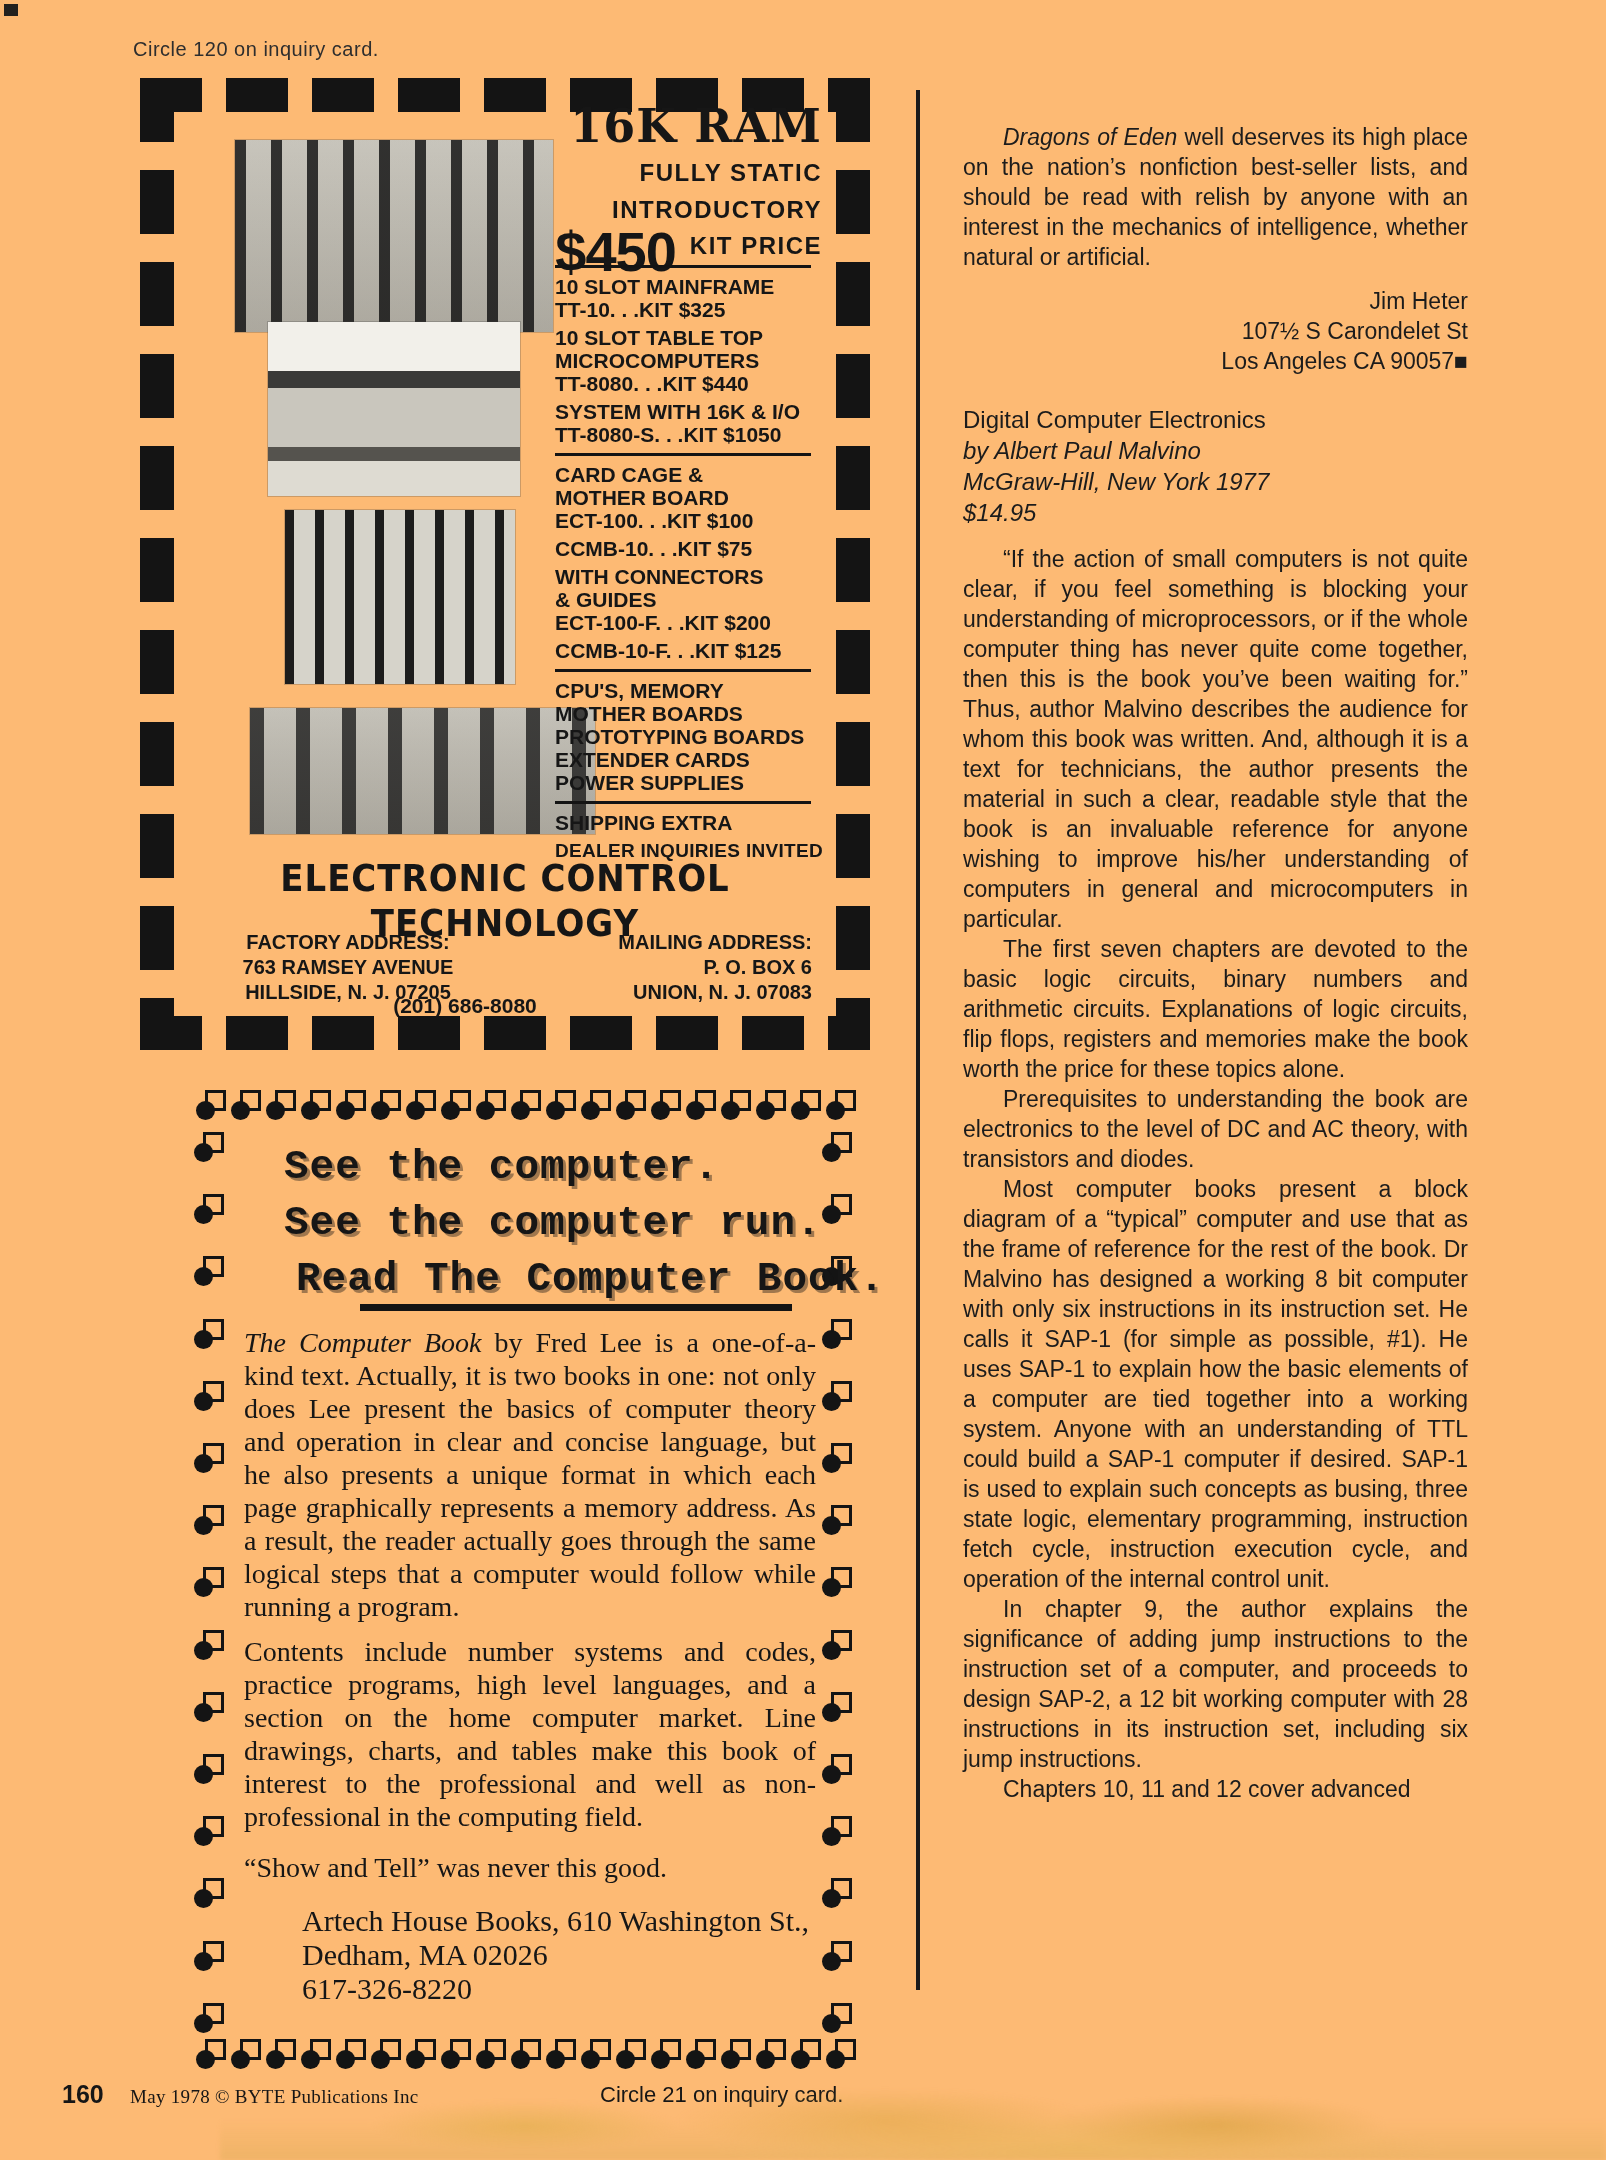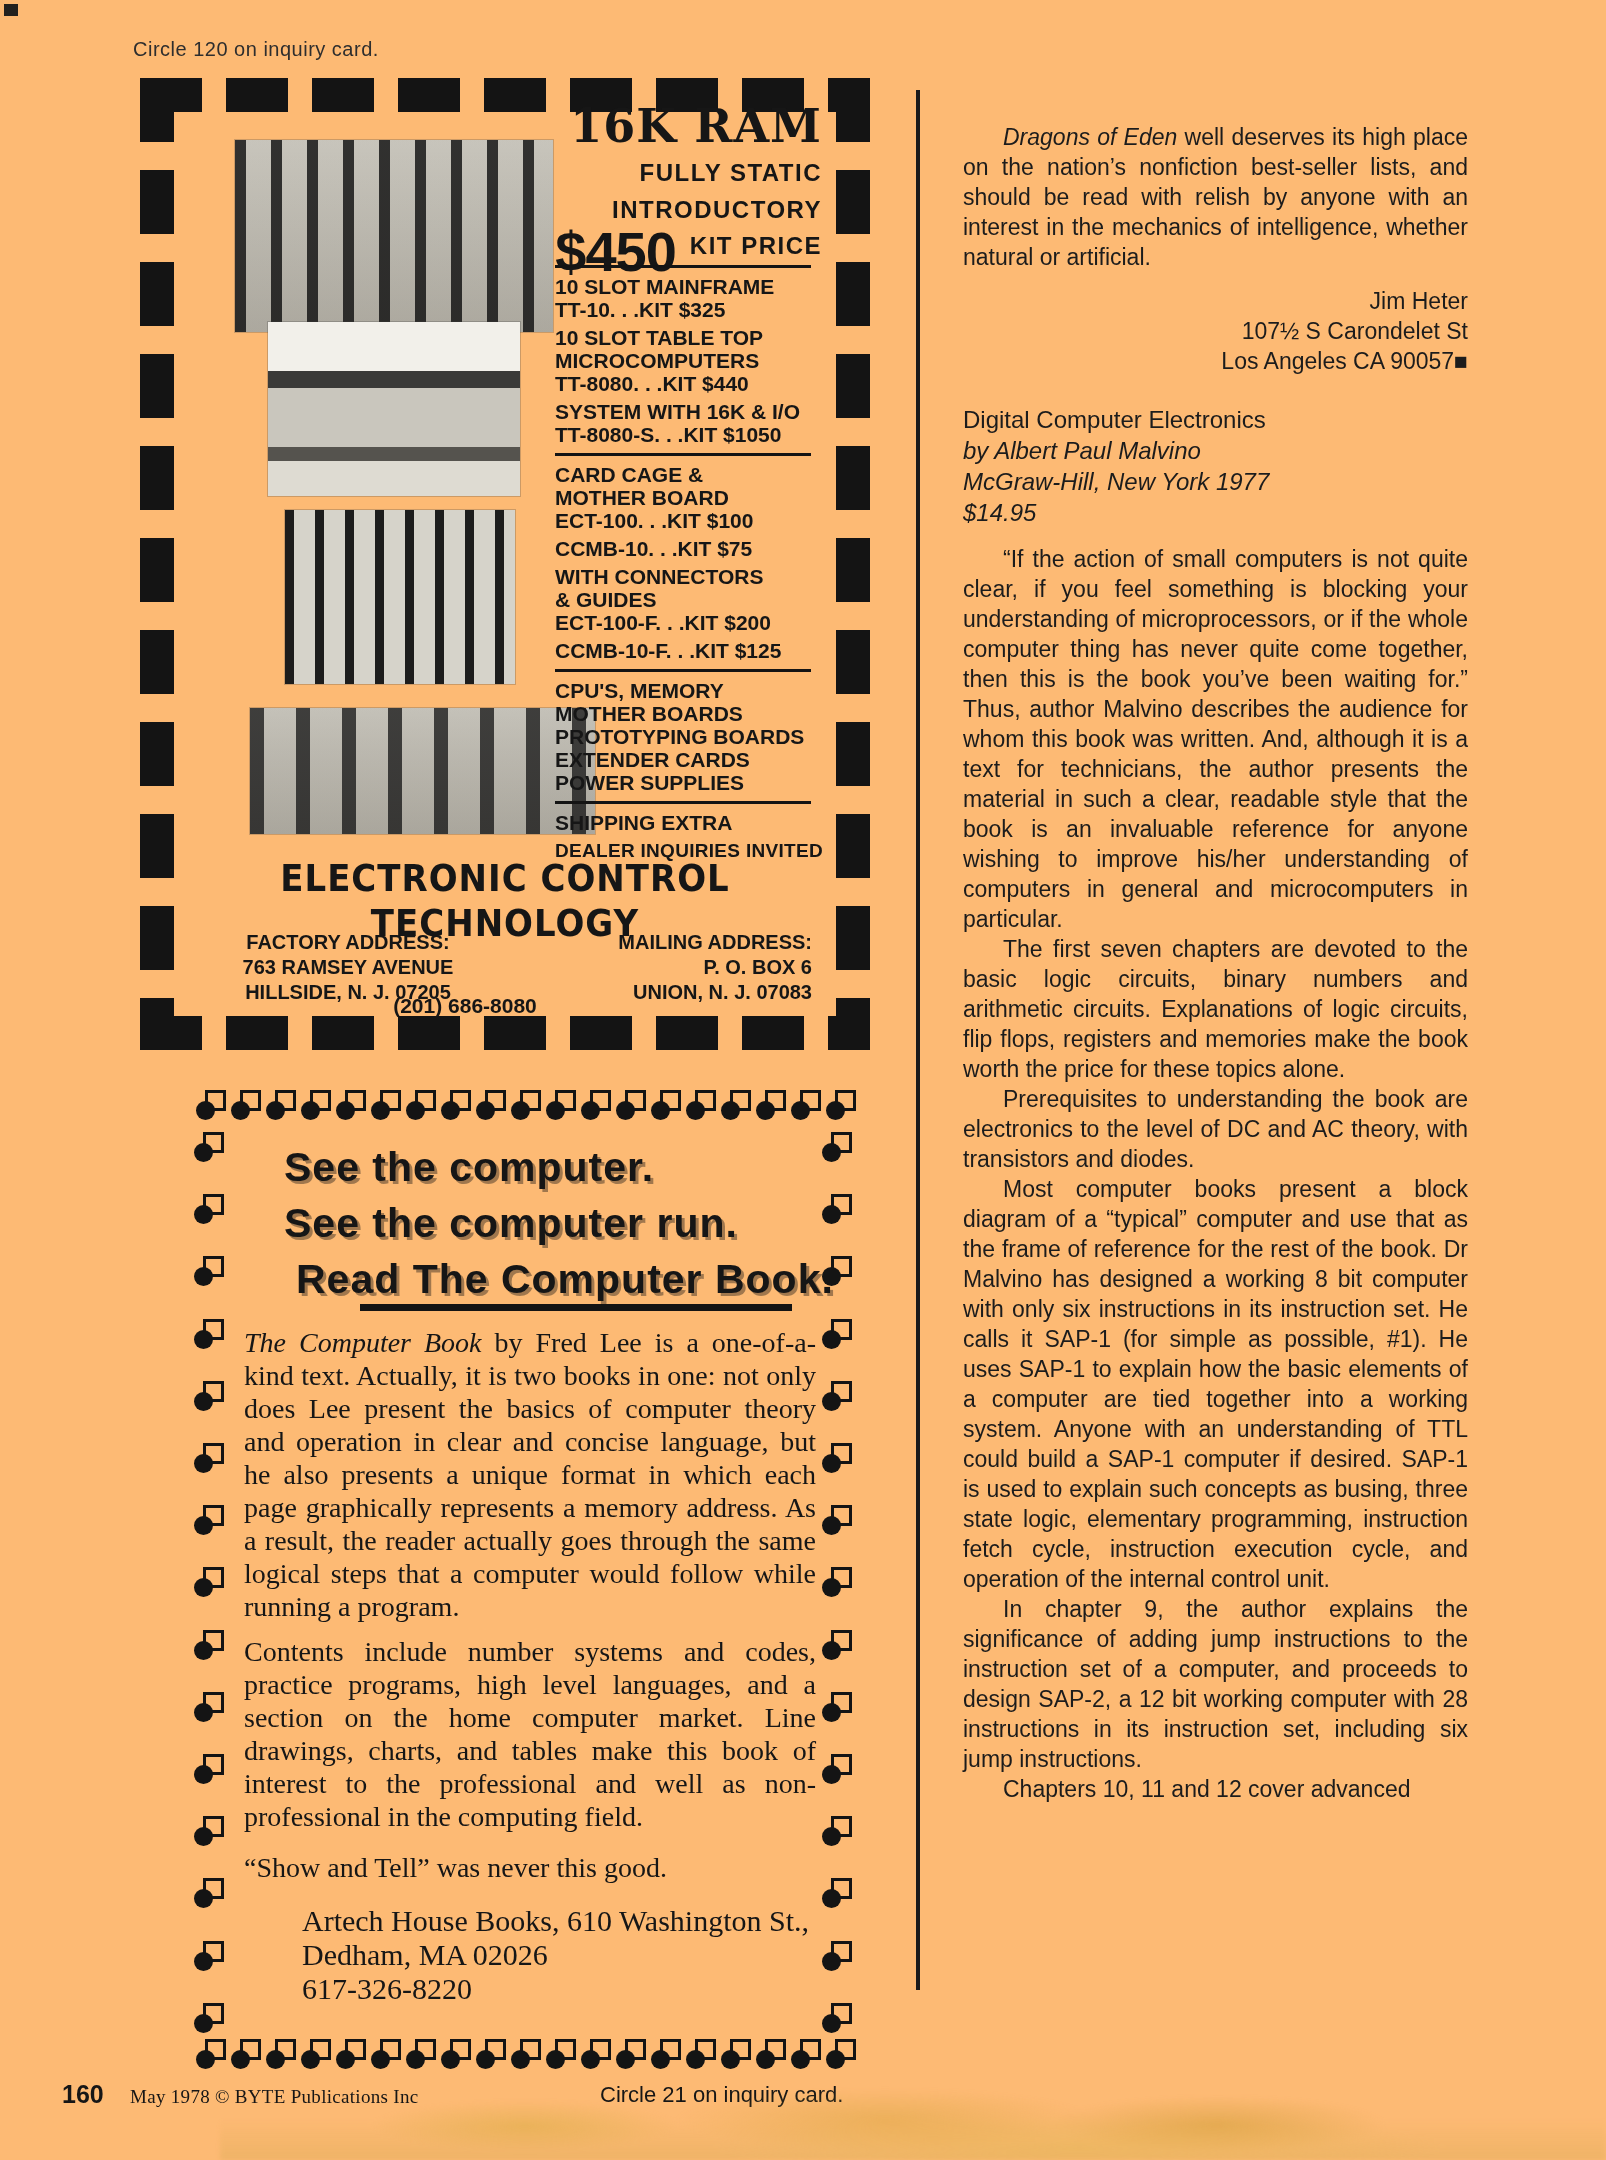--- a/index.html
+++ b/index.html
@@ -57,21 +57,21 @@
   .ad2{position:absolute;left:192px;top:1090px;width:668px;height:985px;}
   .mstrip{position:absolute;display:flex;justify-content:space-between;}
   .m-top{left:4px;right:4px;top:0;height:36px;}
   .m-bottom{left:4px;right:4px;bottom:0;height:36px;}
   .m-left{left:2px;top:42px;bottom:42px;width:36px;flex-direction:column;}
   .m-right{right:2px;top:42px;bottom:42px;width:36px;flex-direction:column;}
   .mu{position:relative;width:30px;height:30px;flex:0 0 auto;}
   .mu::before{content:"";position:absolute;left:0;bottom:0;width:19px;height:19px;border-radius:50%;background:#141414;}
   .mu::after{content:"";position:absolute;right:0;top:0;width:15px;height:15px;border:3px solid #141414;background:transparent;}
 
-  .ad2-h{position:absolute;font-family:Liberation Sans, sans-serif;font-weight:bold;font-size:41px;letter-spacing:1px;
+  .ad2-h{position:absolute;font-family:Liberation Mono, monospace;font-weight:bold;font-size:41px;letter-spacing:1px;
     text-shadow:3px 3px 0 rgba(20,20,20,.4);white-space:nowrap;}
   .ad2-h1{left:92px;top:54px;}
   .ad2-h2{left:92px;top:110px;}
   .ad2-h3{left:104px;top:166px;}
   .ad2-underline{position:absolute;left:168px;top:214px;width:432px;height:7px;background:#141414;}
 
   .ad2-body{position:absolute;left:52px;right:44px;top:236px;font-family:"Liberation Serif",serif;font-size:28px;line-height:33px;text-align:justify;}
   .ad2-body p{margin:0;}
   .ad2-p2{margin-top:12px !important;}
   .ad2-p3{margin-top:18px !important;text-align:left !important;}

